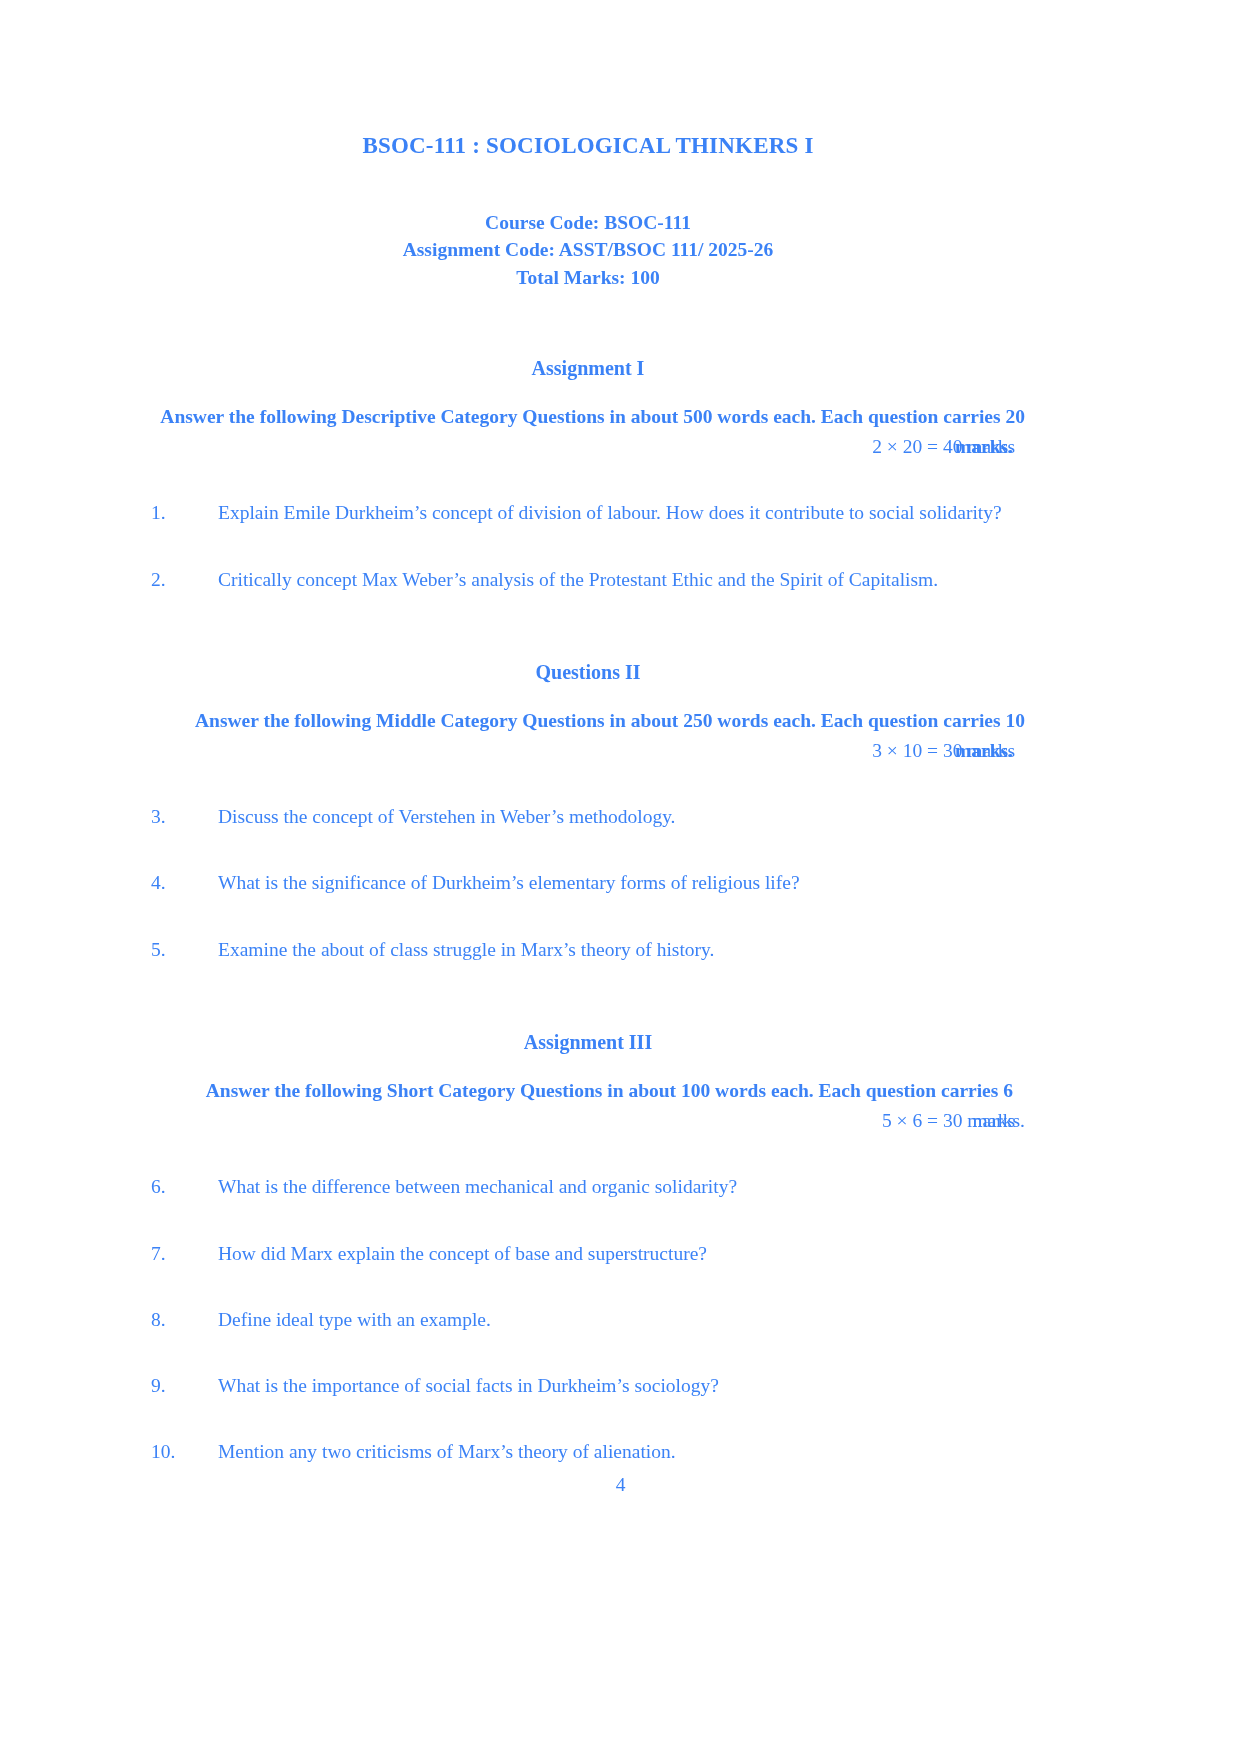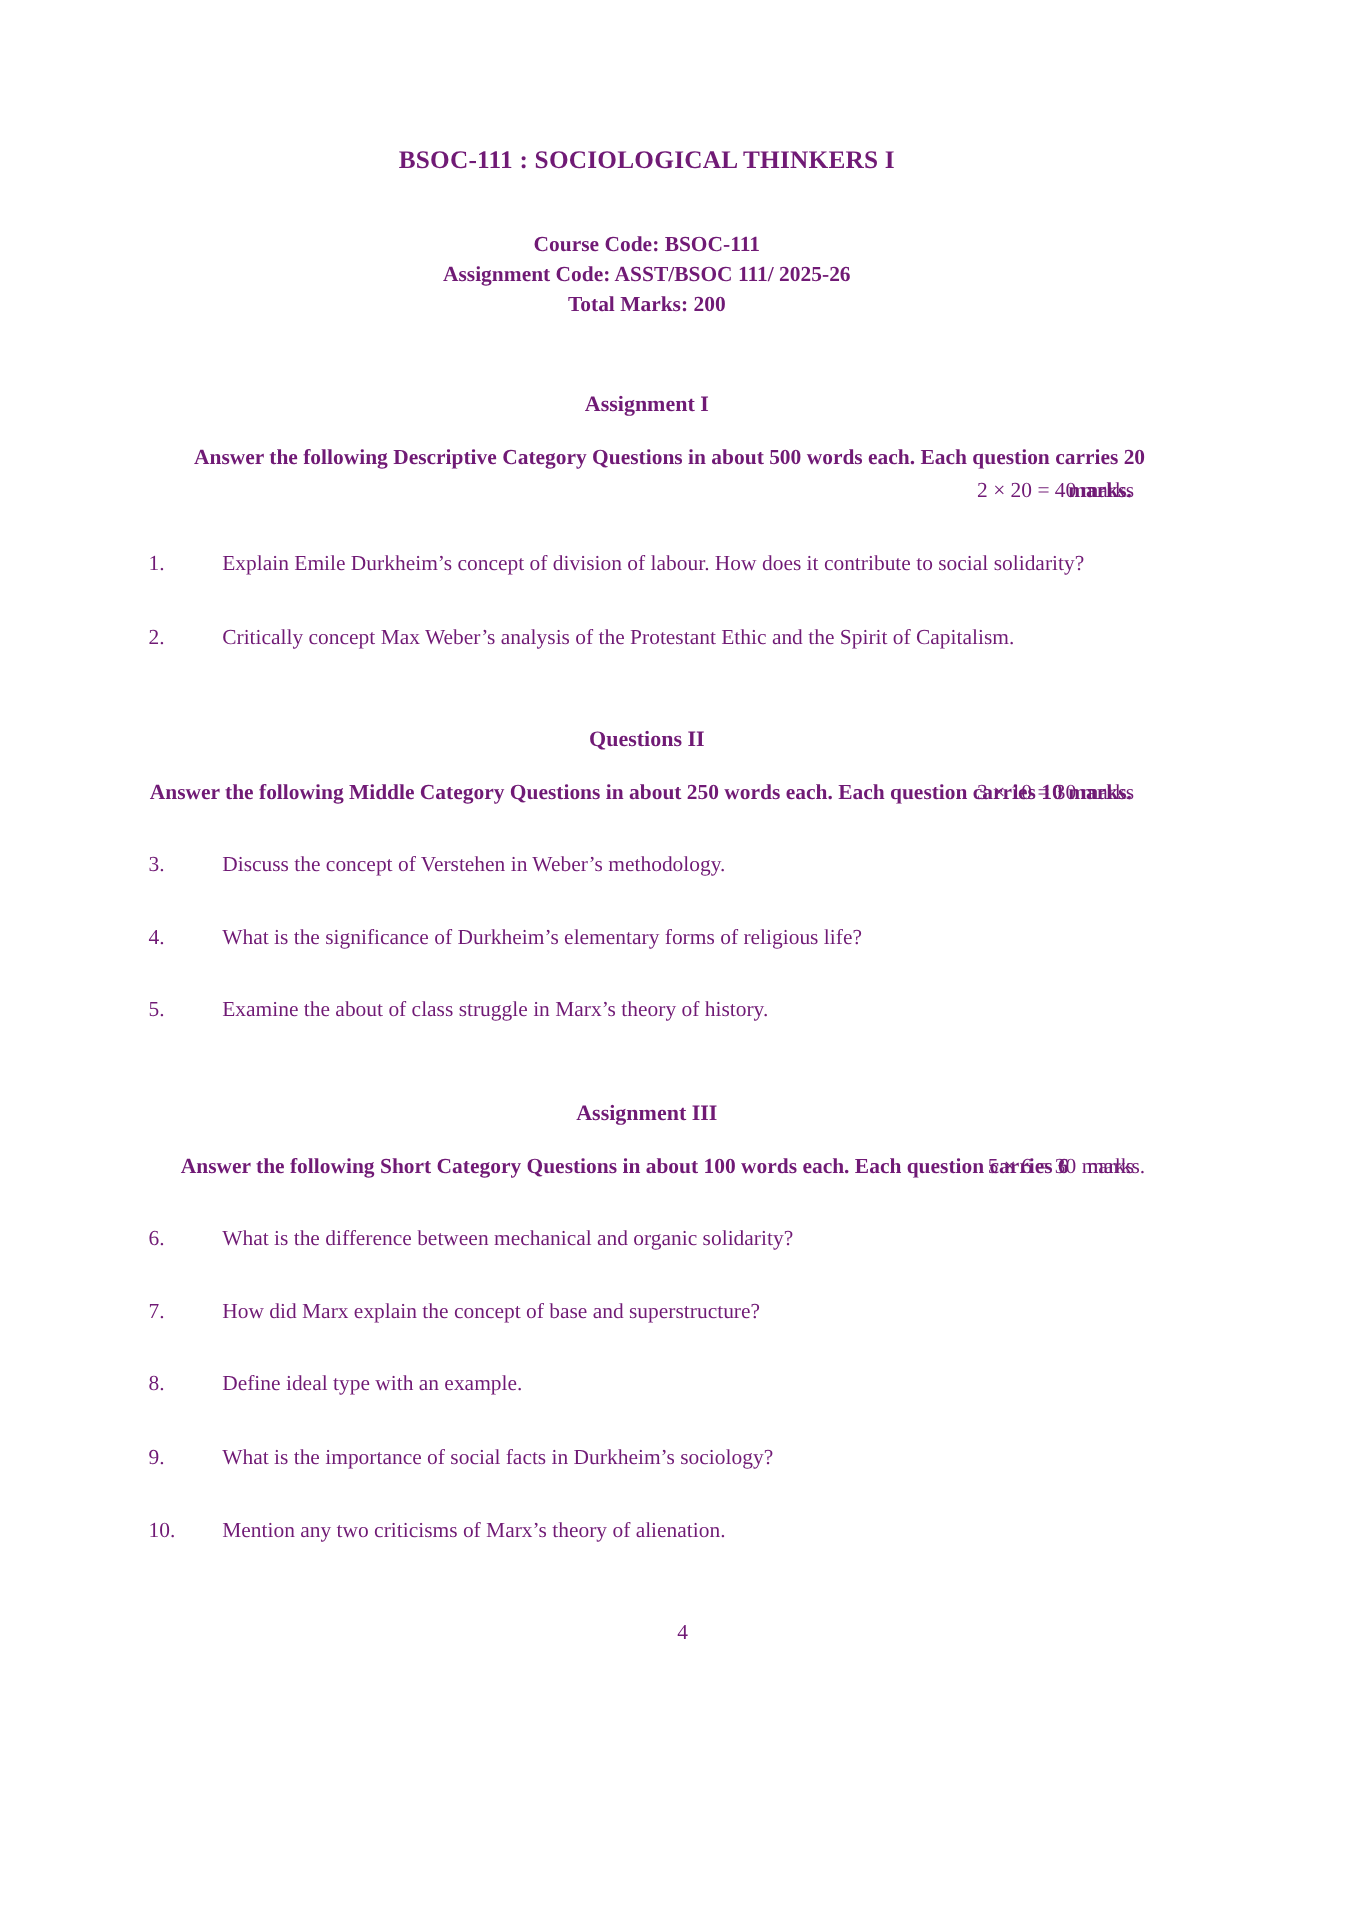--- a/index.html
+++ b/index.html
@@ -5,21 +5,21 @@
   html, body {
     margin: 0;
     padding: 0;
     background: #ffffff;
   }
   .page {
     position: relative;
     width: 1241px;
     height: 1755px;
     background: #ffffff;
-    color: #701a75;
+    color: #3b82f6;
     font-family: "Liberation Serif", serif;
     font-size: 19.5px;
     box-sizing: border-box;
     padding: 133px 200px 0 135px;
     overflow: hidden;
   }
   .doc-title {
     text-align: center;
     font-weight: bold;
     font-size: 23px;
@@ -30,21 +30,21 @@
     margin-top: 50px;
     text-align: center;
     font-weight: bold;
     line-height: 1.4;
     font-size: 19.5px;
   }
   .header-block div {
     white-space: nowrap;
   }
   .section {
-    margin: 0;
+    margin: 16px;
   }
   .section-heading {
     text-align: center;
     font-weight: bold;
     font-size: 20px;
     margin: 66px 0 22px 0;
   }
   .instruction {
     position: relative;
     margin: 0;
@@ -92,21 +92,21 @@
 </head>
 <body>
 
 <div class="page">
 
   <h1 class="doc-title">BSOC-111 : SOCIOLOGICAL THINKERS I</h1>
 
   <div class="header-block">
     <div>Course Code: BSOC-111</div>
     <div>Assignment Code: ASST/BSOC 111/ 2025-26</div>
-    <div>Total Marks: 200</div>
+    <div>Total Marks: 100</div>
   </div>
 
   <div class="section">
     <div class="section-heading">Assignment I</div>
     <p class="instruction"><span>Answer the following Descriptive Category Questions in about 500 words each. Each question carries 20 marks.</span><span class="instr-tail"></span><span class="marks-formula">2 × 20 = 40 marks</span></p>
     <div class="questions">
       <div class="question">
         <span class="qnum">1.</span>
         <span class="qtext">Explain Emile Durkheim’s concept of division of labour. How does it contribute to social solidarity?</span>
       </div>

